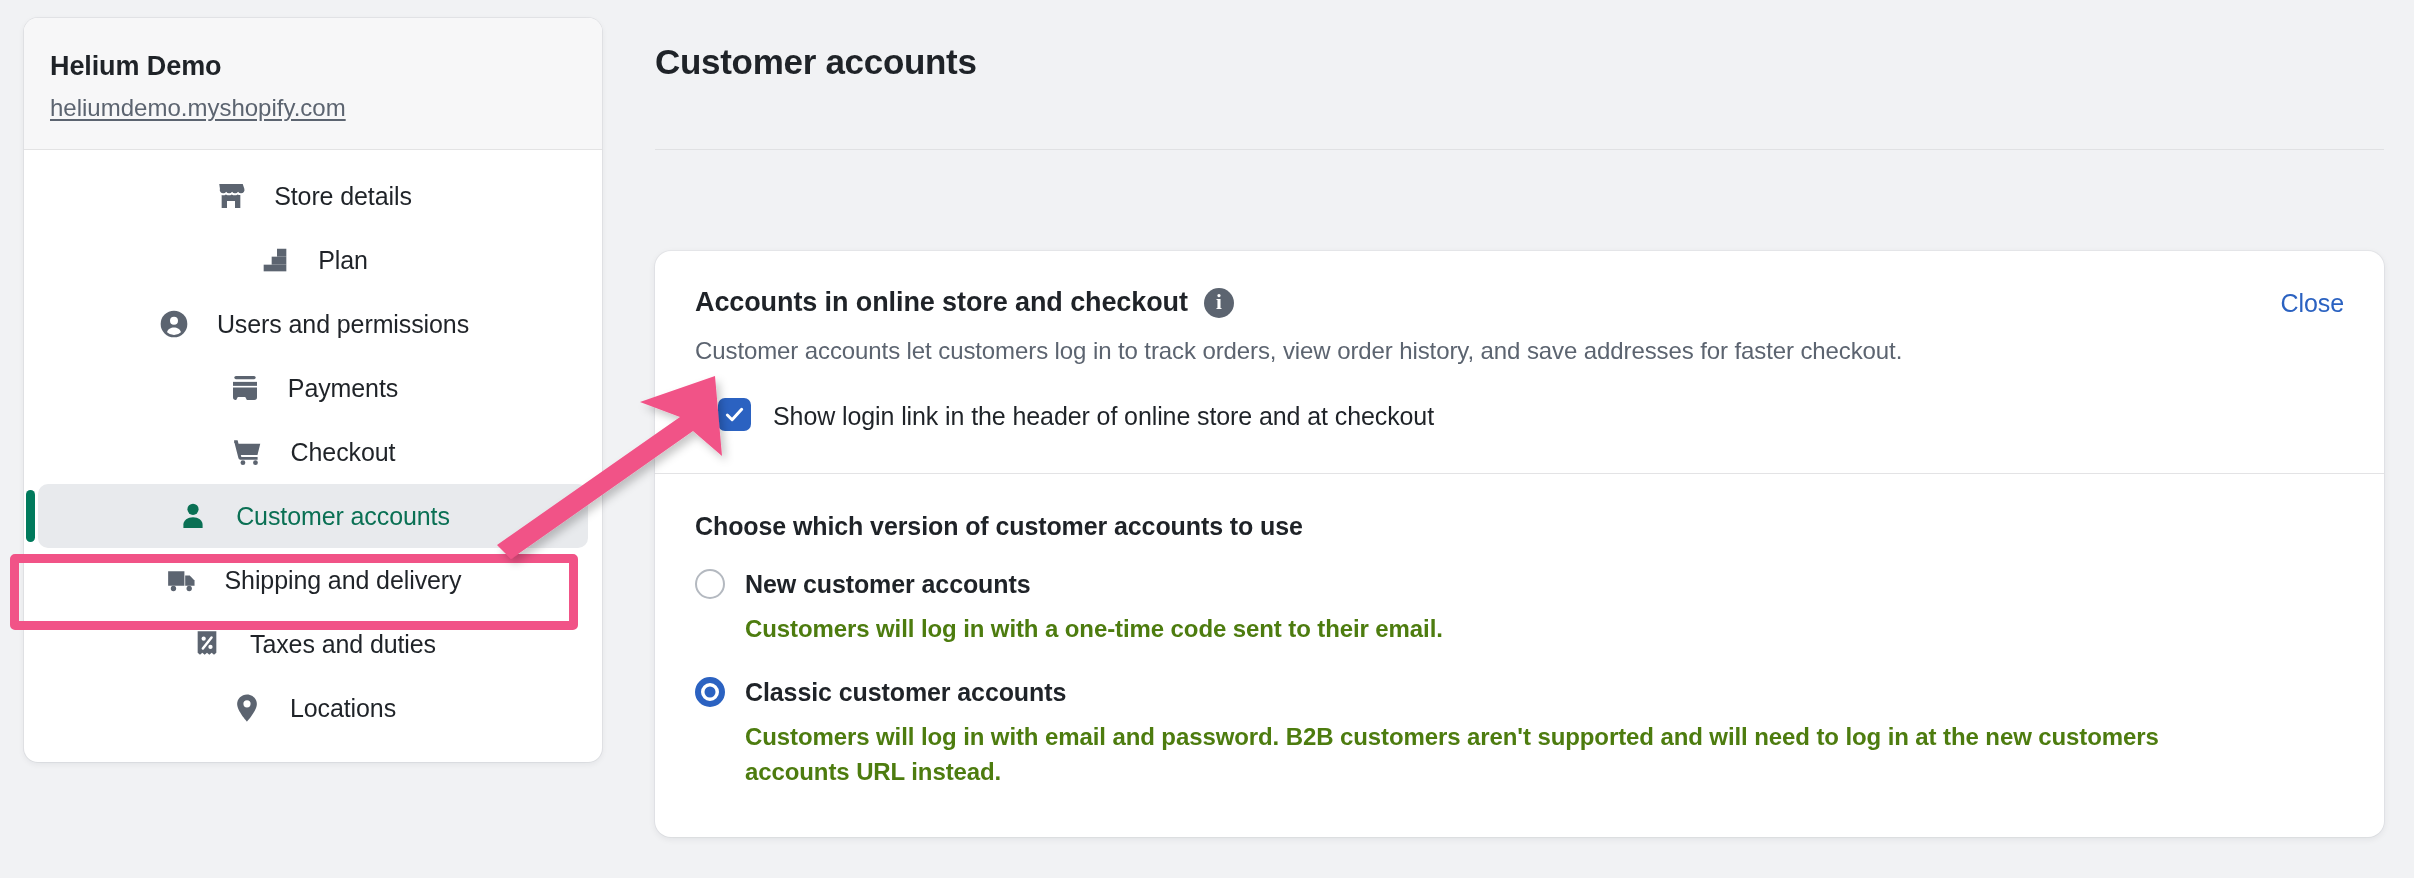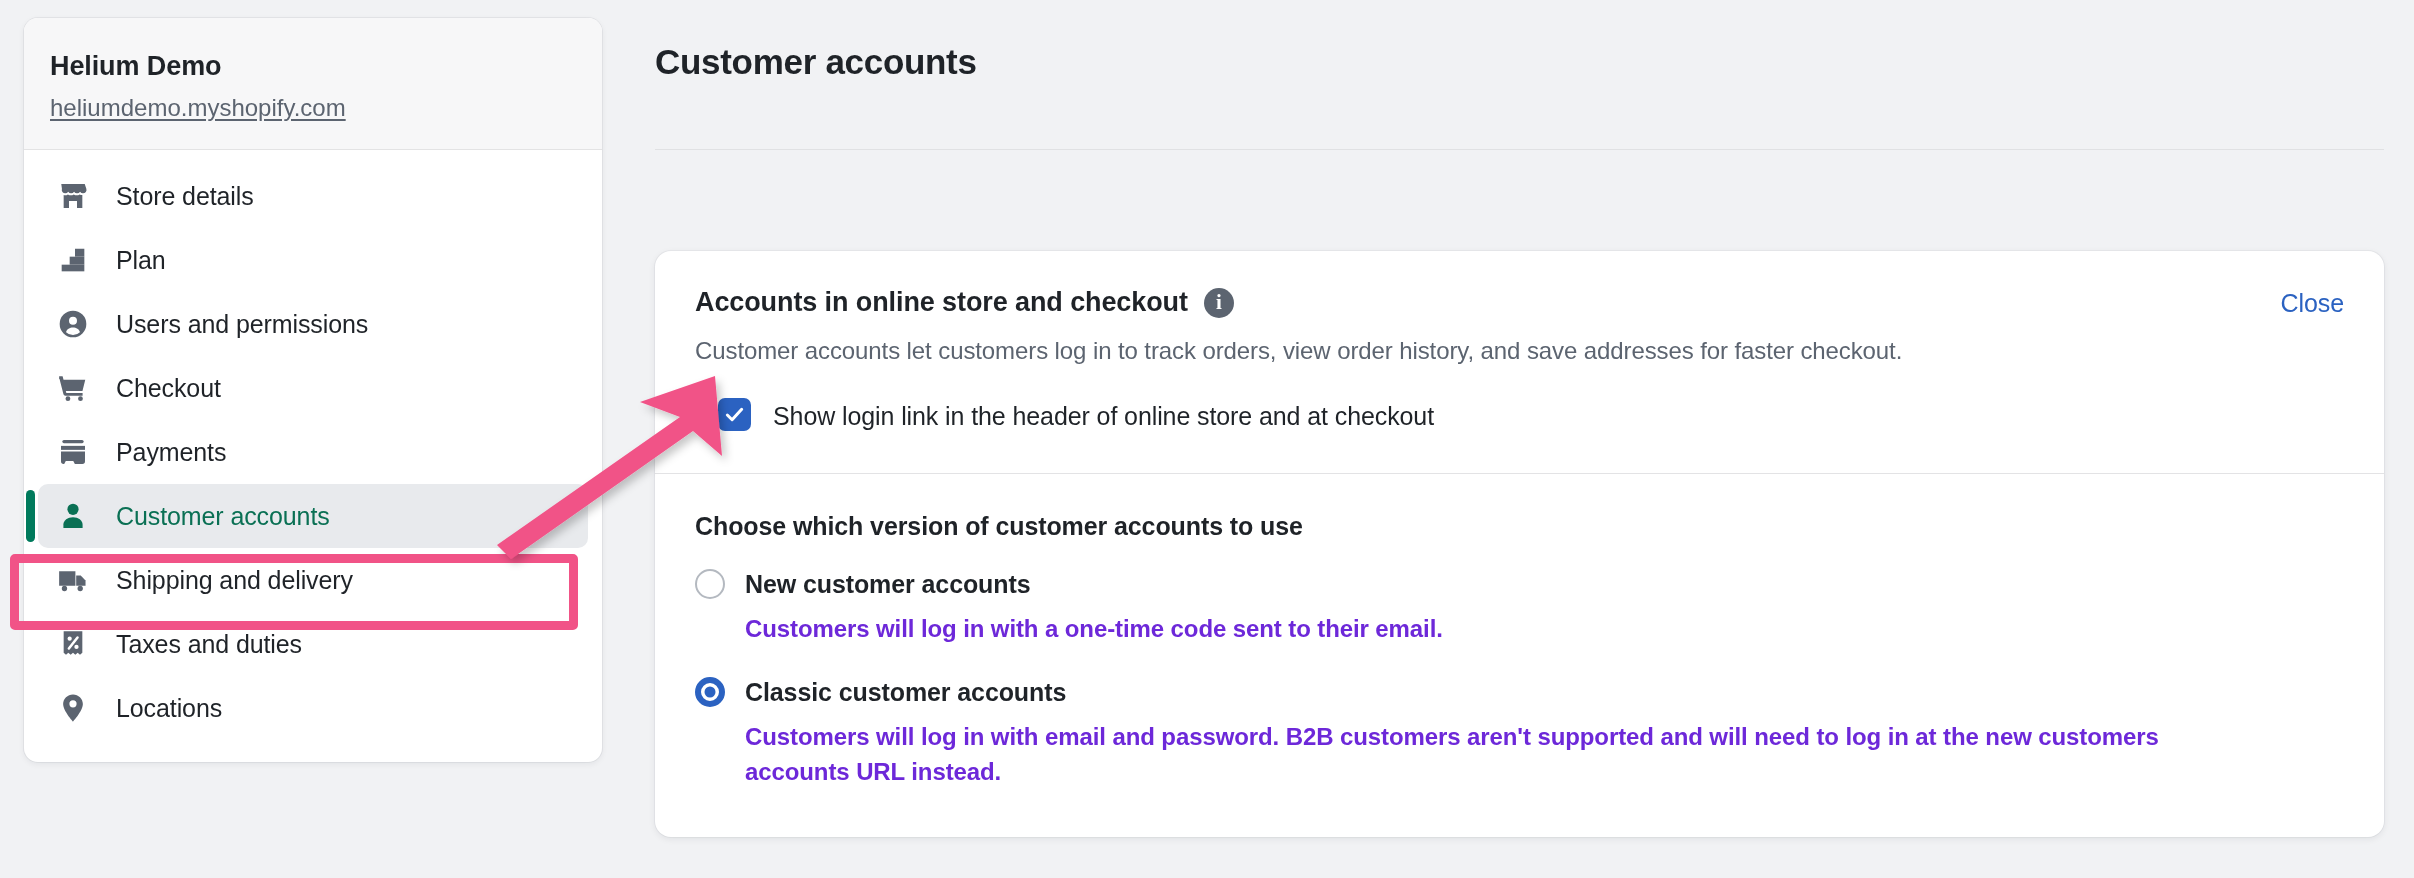--- a/index.html
+++ b/index.html
@@ -60,20 +60,21 @@
   }
   .nav-item {
     position: relative;
     display: flex;
     align-items: center;
     gap: 26px;
     height: 64px;
     padding: 0 18px;
     border-radius: 10px;
     box-sizing: border-box;
+    justify-content: center;
   }
   .nav-item .nav-icon {
     width: 34px;
     height: 34px;
     flex: 0 0 34px;
     display: flex;
     align-items: center;
     justify-content: center;
     color: #5c6470;
   }
@@ -259,21 +260,21 @@
   }
   .radio-label {
     font-size: 25px;
     color: #1f2328;
     letter-spacing: -0.1px;
   }
   .radio-desc {
     margin-top: 13px;
     margin-left: 50px;
     font-size: 24px;
-    color: #6d28d9;
+    color: #4d7c0f;
     line-height: 1.42;
     letter-spacing: -0.1px;
     max-width: 1505px;
   }
 
   
   .annot {
     position: absolute;
     left: 0;
     top: 0;
@@ -332,37 +333,37 @@
           <svg viewBox="0 0 24 24" fill="currentColor" aria-hidden="true">
             <path d="M12 2a10 10 0 1 0 0 20 10 10 0 0 0 0-20Zm0 4.6a3 3 0 1 1 0 6 3 3 0 0 1 0-6Zm0 13.6a7.4 7.4 0 0 1-5.2-2.1c.5-2.1 2.8-3.4 5.2-3.4s4.7 1.3 5.2 3.4A7.4 7.4 0 0 1 12 20.2Z"></path>
           </svg>
         </span>
         <span class="nav-label">Users and permissions</span>
       </div>
 
       <div class="nav-item">
         <span class="nav-icon">
           <svg viewBox="0 0 24 24" fill="currentColor" aria-hidden="true">
+            <rect x="4" y="3" width="16" height="2.4" rx="1.2"></rect>
+            <path d="M3 7.4h18v3H3z"></path>
+            <path d="M3 11.6h18V19a2 2 0 0 1-2 2h-5.6l-1.2-2.2H6.6L5.4 21H5a2 2 0 0 1-2-2v-7.4Z"></path>
+          </svg>
+        </span>
+        <span class="nav-label">Payments</span>
+      </div>
+
+      <div class="nav-item">
+        <span class="nav-icon">
+          <svg viewBox="0 0 24 24" fill="currentColor" aria-hidden="true">
             <path d="M1.6 3.2h2.6l.7 2.6h16.3l-2.1 8.4H6.6l.4 1.6h12.2v2H6.2a1.4 1.4 0 0 1-1.35-1.05L1.9 5.2H1.6v-2Z"></path>
             <circle cx="8.2" cy="20" r="1.8"></circle>
             <circle cx="17.6" cy="20" r="1.8"></circle>
           </svg>
         </span>
         <span class="nav-label">Checkout</span>
-      </div>
-
-      <div class="nav-item">
-        <span class="nav-icon">
-          <svg viewBox="0 0 24 24" fill="currentColor" aria-hidden="true">
-            <rect x="4" y="3" width="16" height="2.4" rx="1.2"></rect>
-            <path d="M3 7.4h18v3H3z"></path>
-            <path d="M3 11.6h18V19a2 2 0 0 1-2 2h-5.6l-1.2-2.2H6.6L5.4 21H5a2 2 0 0 1-2-2v-7.4Z"></path>
-          </svg>
-        </span>
-        <span class="nav-label">Payments</span>
       </div>
 
       <div class="nav-item active">
         <span class="active-bar"></span>
         <span class="nav-icon">
           <svg viewBox="0 0 24 24" fill="currentColor" aria-hidden="true">
             <circle cx="12" cy="7" r="4.2"></circle>
             <path d="M12 13c-4 0-7.2 2.4-7.2 5.4V21h14.4v-2.6C19.2 15.4 16 13 12 13Z"></path>
           </svg>
         </span>

